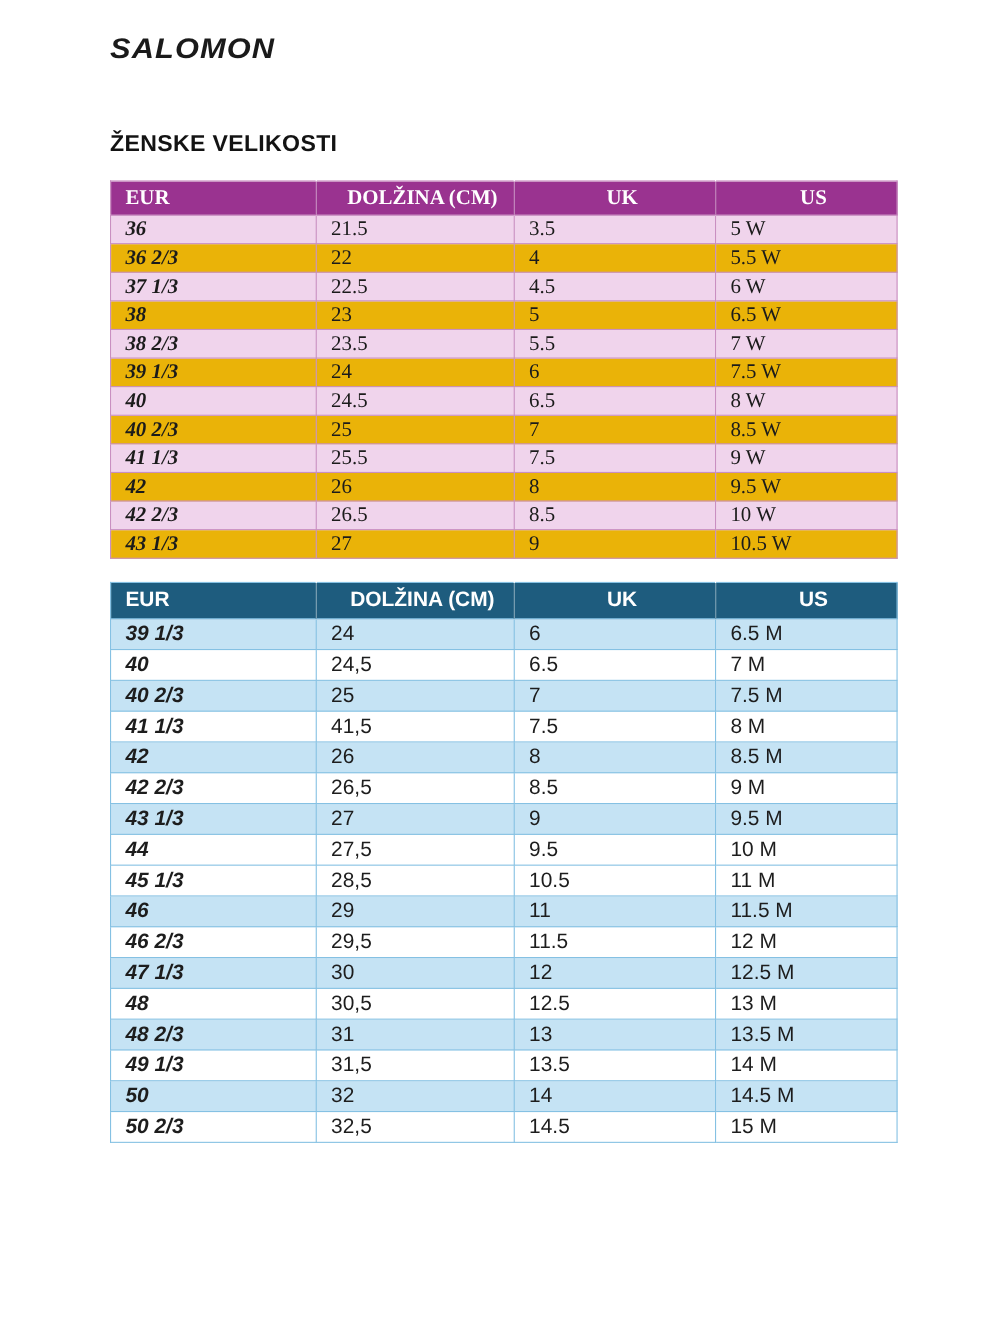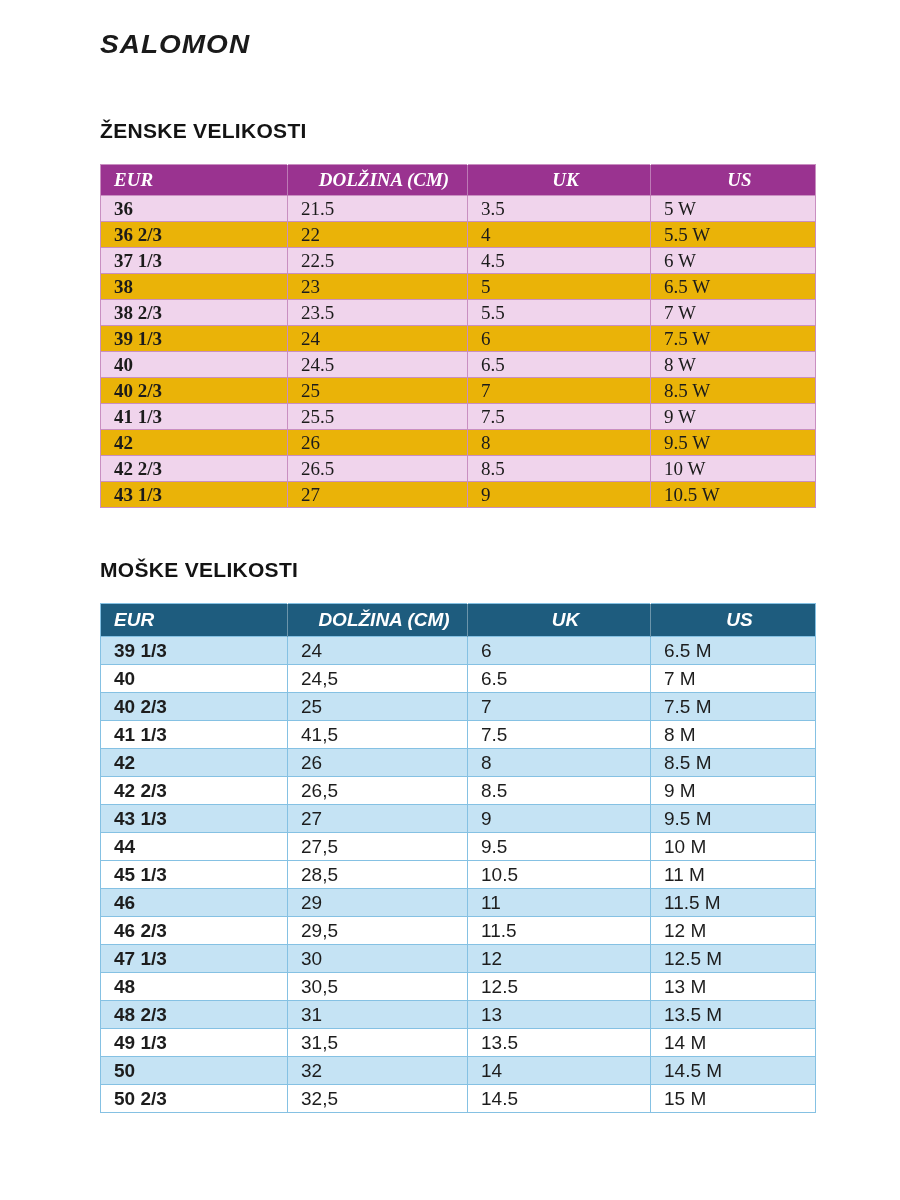--- a/index.html
+++ b/index.html
@@ -42,29 +42,28 @@
     width: 715px;
     border-collapse: collapse;
     table-layout: fixed;
   }
   table.size-table th {
     text-align: left;
     color: #ffffff;
     font-weight: bold;
     padding: 0 0 0 13px;
     vertical-align: middle;
-    font-style: italic;
   }
   table.size-table th + th { border-left: 1px solid rgba(255,255,255,0.35); text-align: center; }
   table.size-table td {
     text-align: left;
     padding: 0 0 0 13px;
     vertical-align: middle;
   }
-  table.size-table td:first-child { font-weight: bold; }
+  table.size-table td:first-child { font-weight: bold; font-style: italic; }
 
   
   table.women-table {
     font-family: "Liberation Serif", serif;
     font-size: 19px;
     color: #1b1b1b;
     border: 1px solid var(--women-border, #C98FC1);
   }
   table.women-table th {
     font-family: "Liberation Serif", serif;
@@ -194,21 +193,20 @@
             <td>43 1/3</td>
             <td>27</td>
             <td>9</td>
             <td>10.5 W</td>
           </tr>
         </tbody>
     </table>
   </section>
 
   <section>
-    <h2 class="section-title men-title">MOŠKE VELIKOSTI</h2>
     <table class="size-table men-table">
       <colgroup>
         <col style="width:187px">
           <col style="width:180px">
           <col style="width:183px">
           <col style="width:165px">
       </colgroup>
       <thead>
         <tr>
           <th>EUR</th>

